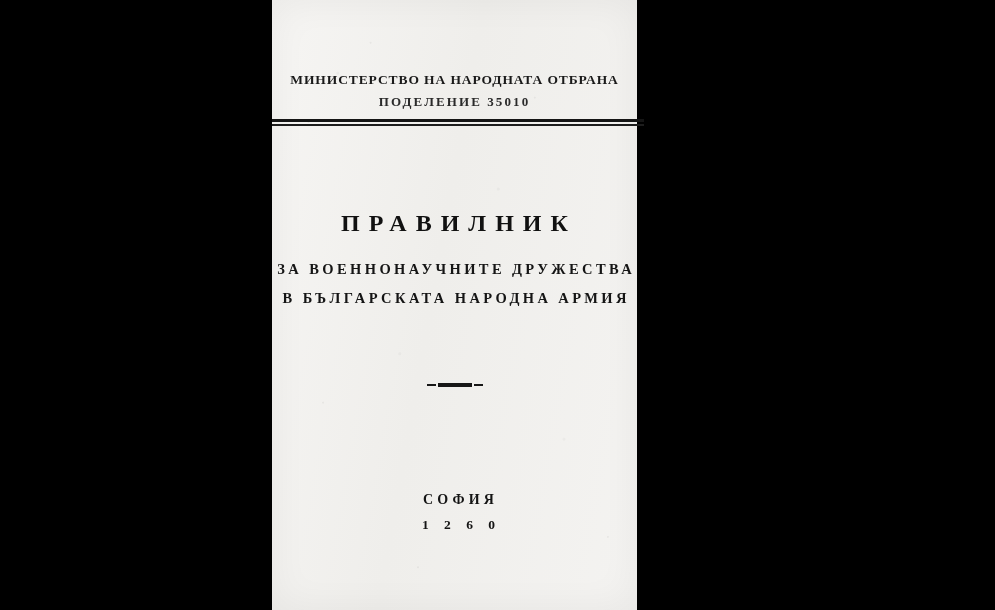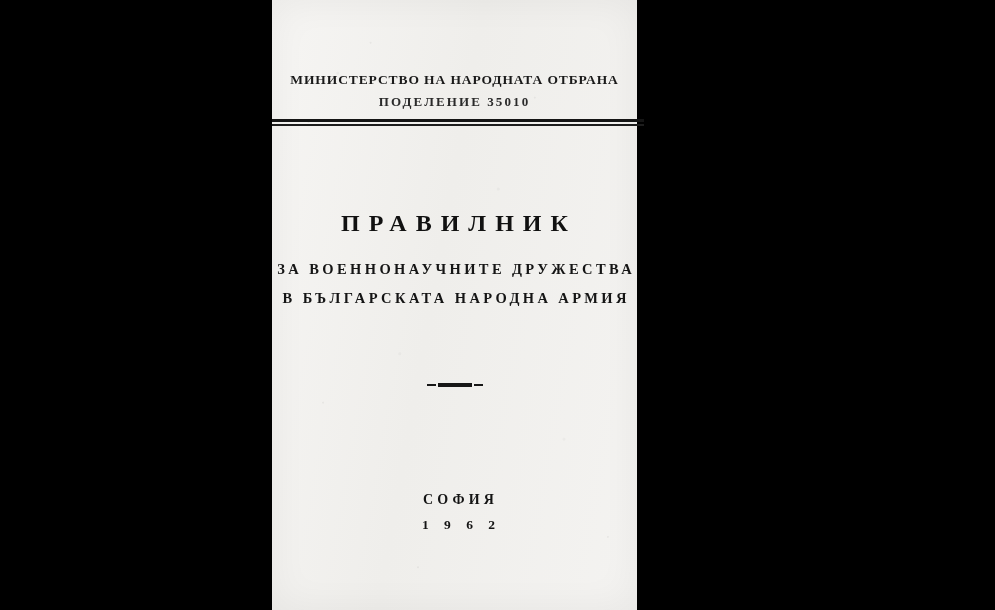--- a/index.html
+++ b/index.html
@@ -223,18 +223,18 @@
         <div class="subtitle-1">ЗА ВОЕННОНАУЧНИТЕ ДРУЖЕСТВА</div>
         <div class="subtitle-2">В БЪЛГАРСКАТА НАРОДНА АРМИЯ</div>
       </div>
 
       <div class="ornament">
         <div class="bar"></div>
       </div>
 
       <div class="imprint">
         <div class="city">СОФИЯ</div>
-        <div class="year">1 9 6 2</div>
+        <div class="year">1 2 6 0</div>
       </div>
 
     </div>
   </div>
 </div>
 
 </body></html>

